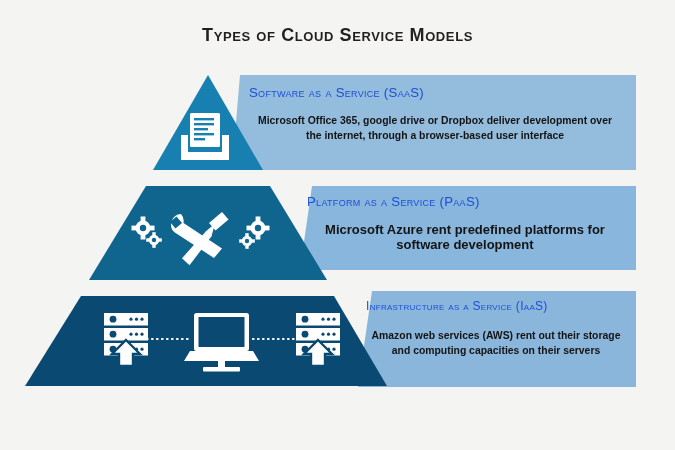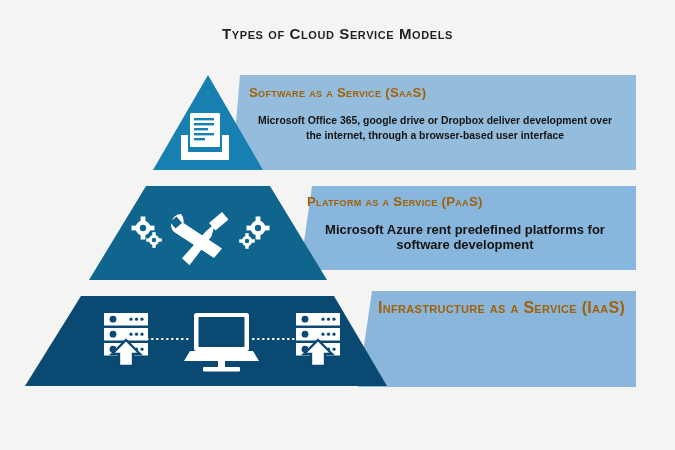--- a/index.html
+++ b/index.html
@@ -19,35 +19,35 @@
     left: 0; top: 0;
     width: 675px;
     height: 450px;
   }
   .diagram-title {
     position: absolute;
     left: 0;
     top: 25px;
     width: 675px;
     text-align: center;
-    font-size: 15px;
+    font-size: 18px;
     font-weight: bold;
     color: #231f20;
     font-variant: small-caps;
     letter-spacing: 0.6px;
   }
   
   .panel {
     position: absolute;
     color: #111111;
   }
   .panel .heading {
-    font-weight: bold;
+    font-weight: normal;
     font-variant: small-caps;
-    color: #a16207;
+    color: #1d4ed8;
     letter-spacing: 0.3px;
   }
   .panel .body {
     font-weight: bold;
     color: #141414;
   }
   
   #panel-saas {
     left: 232px;
     top: 75px;
@@ -93,23 +93,23 @@
   }
   
   #panel-iaas {
     left: 358px;
     top: 291px;
     width: 278px;
     height: 96px;
   }
   #panel-iaas .heading {
     position: absolute;
-    left: 20px;
+    left: 8px;
     top: 8px;
-    font-size: 16px;
+    font-size: 12px;
     white-space: nowrap;
   }
   #panel-iaas .body {
     position: absolute;
     left: 12px;
     top: 37px;
     width: 252px;
     font-size: 10.4px;
     line-height: 15px;
     text-align: center;
@@ -249,13 +249,14 @@
   <div class="body">Microsoft Office 365, google drive or Dropbox deliver development over the internet, through a browser-based user interface</div>
 </div>
 
 <div class="panel" id="panel-paas">
   <div class="heading">Platform as a Service (PaaS)</div>
   <div class="body">Microsoft Azure rent predefined platforms for software development</div>
 </div>
 
 <div class="panel" id="panel-iaas">
   <div class="heading">Infrastructure as a Service (IaaS)</div>
+  <div class="body">Amazon web services (AWS) rent out their storage and computing capacities on their servers</div>
 </div>
 
 </body></html>

